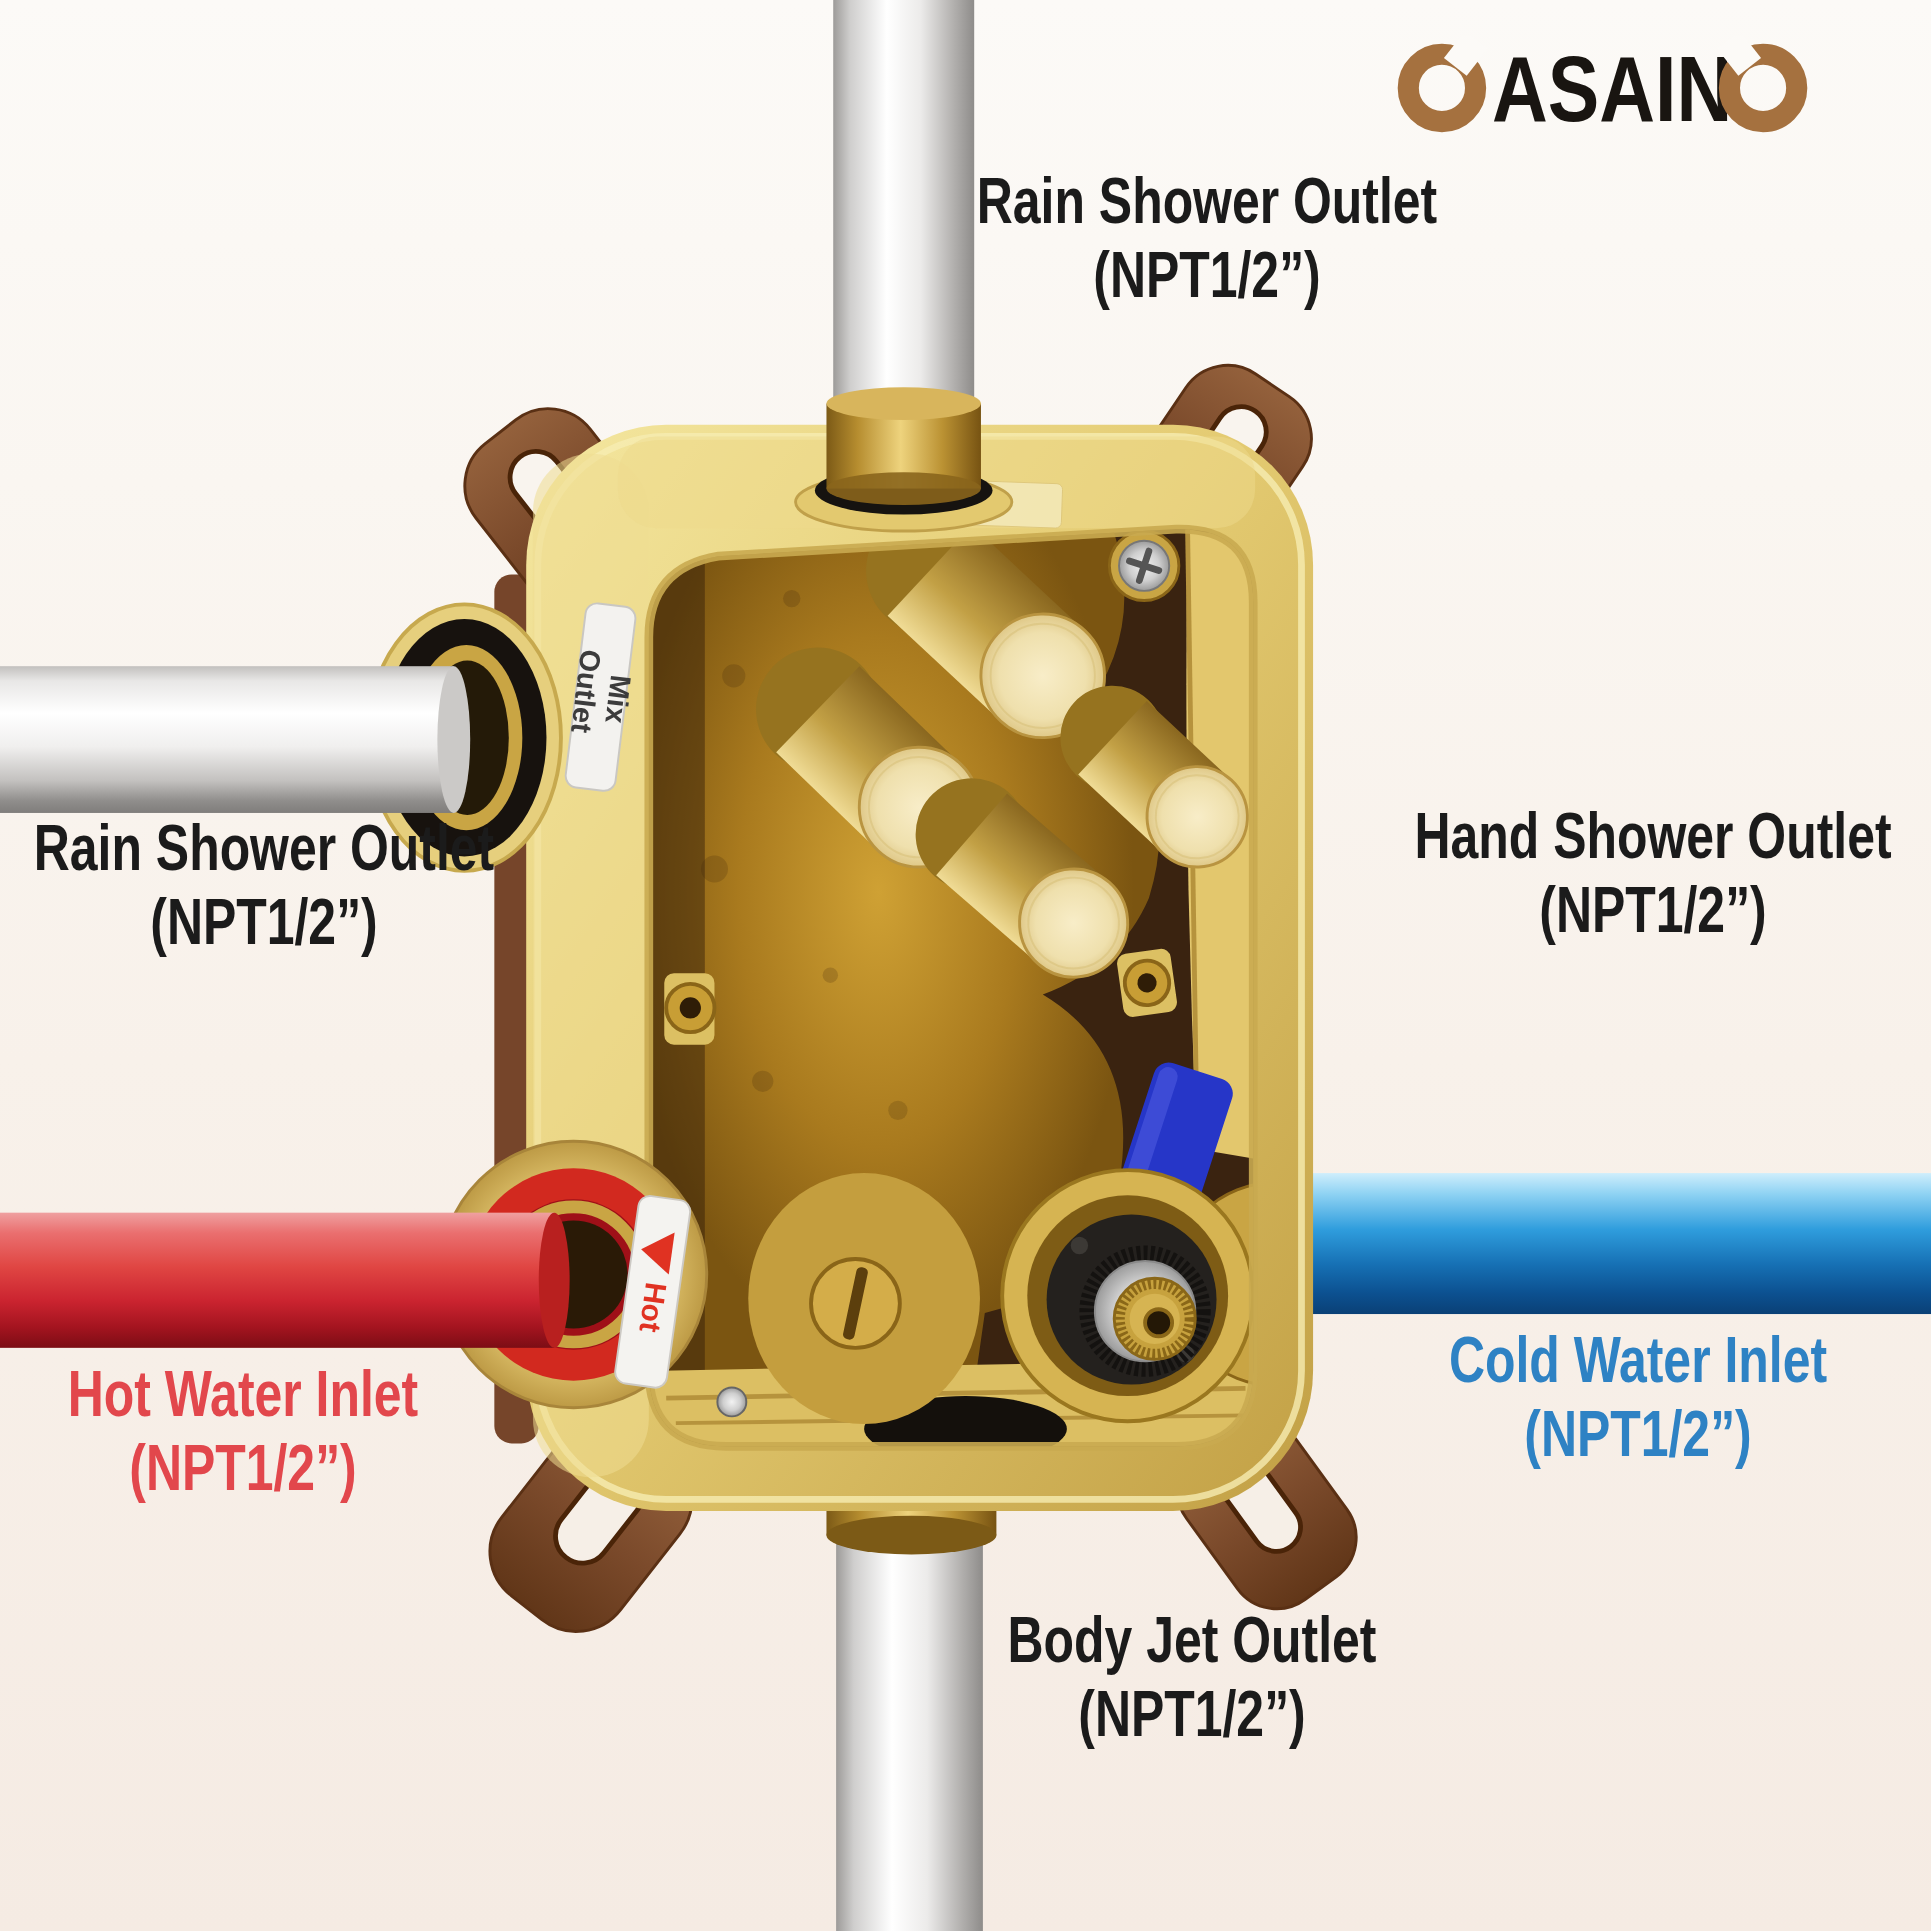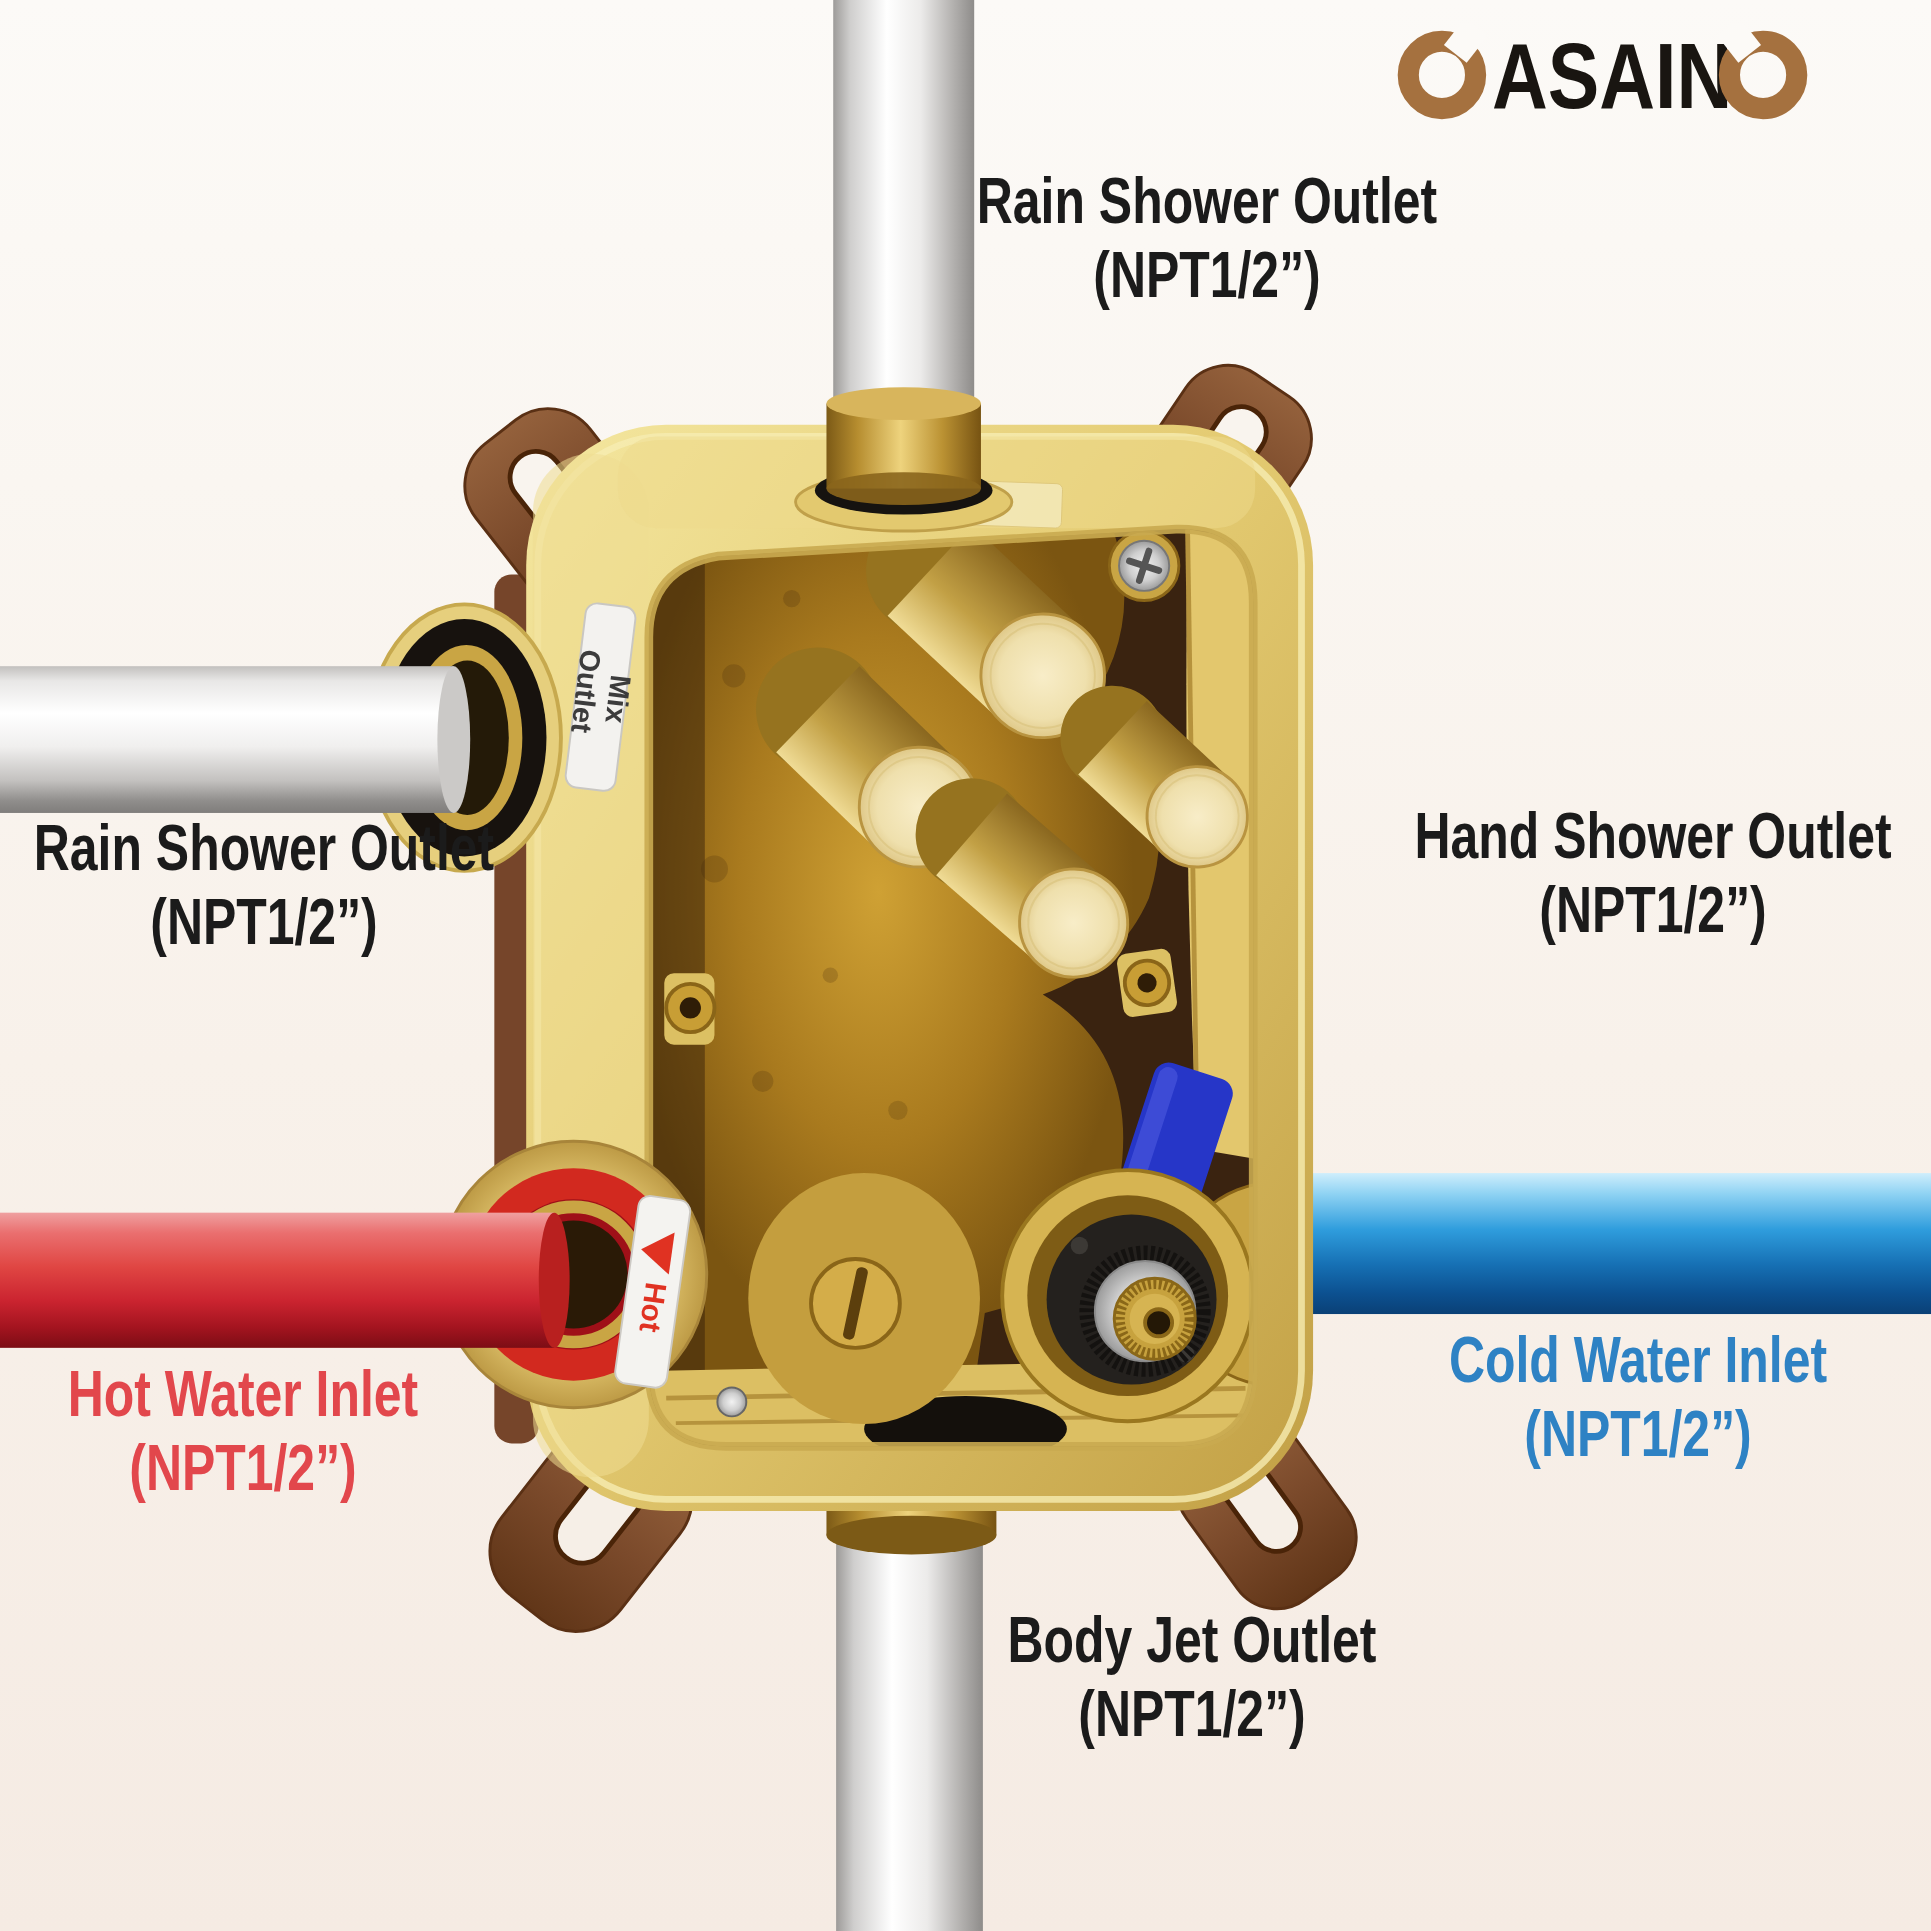--- a/index.html
+++ b/index.html
@@ -9,21 +9,21 @@
     font-family:"Liberation Sans",sans-serif;
   }
   .scene{position:absolute;left:0;top:0;}
   .plabel{
     position:absolute;text-align:center;white-space:nowrap;
     font-weight:700;font-size:64px;line-height:74px;color:#1b1b1b;
     transform:translateX(-50%) scaleX(0.78);
   }
   .plabel.hot{color:#e2474c;}
   .plabel.cold{color:#2e82c4;}
-  .logo{position:absolute;left:1395px;top:23px;width:415px;height:100px;text-align:center;}
+  .logo{position:absolute;left:1395px;top:36px;width:415px;height:100px;text-align:center;}
 </style>
 </head>
 <body>
 
 <div class="stage">
 
   <svg class="scene" width="1931" height="1931" viewBox="0 0 2000 2000">
     <defs>
       <linearGradient id="pipeV" x1="0" y1="0" x2="1" y2="0">
         <stop offset="0" stop-color="#9d9b99"></stop>

